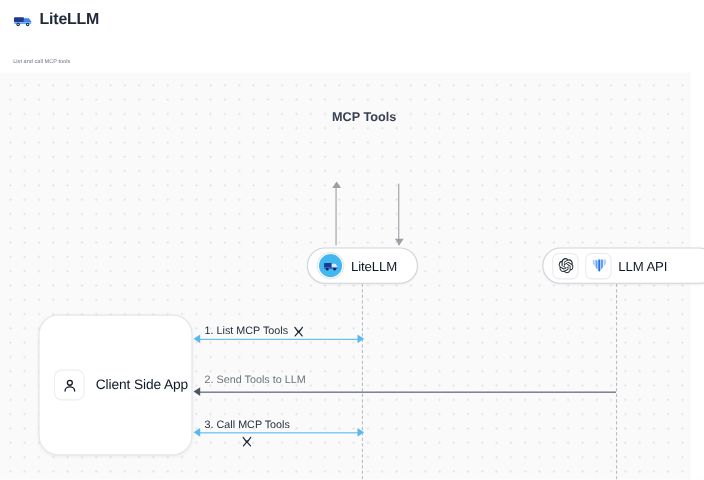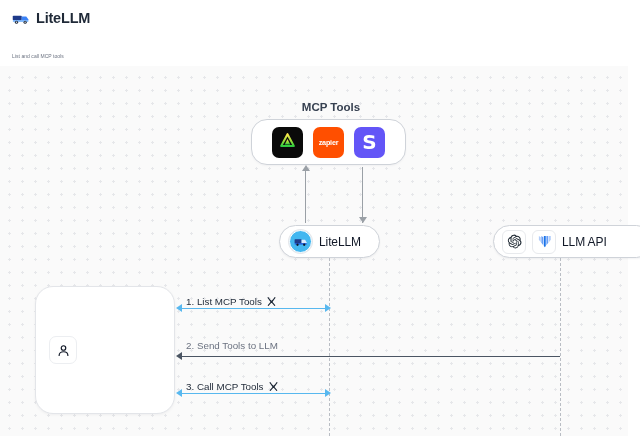--- a/index.html
+++ b/index.html
@@ -289,21 +289,21 @@
 
   
   .row2-line { left: 179px; top: 290px; width: 381px; }
   .row2-head-l { left: 176px; top: 286px; }
   .row2-label { left: 186px; top: 274px; }
 
   
   .row3-line { left: 179px; top: 327px; width: 150px; }
   .row3-head-l { left: 176px; top: 323px; }
   .row3-head-r { left: 325px; top: 323px; }
-  .row3-label { left: 186px; top: 315px; }
+  .row3-label { left: 186px; top: 315px; flex-direction: column; }
 </style>
 </head>
 <body>
 
 <div id="app">
 
   <div class="brand">
     <span class="brand-logo-wrap">
       <svg class="brand-logo" viewBox="0 0 24 18" xmlns="http://www.w3.org/2000/svg" aria-hidden="true">
         <rect x="1" y="6" width="12" height="6" rx="1" fill="#1e3a8a"></rect>
@@ -317,43 +317,20 @@
     </span>
     <span class="brand-name">LiteLLM</span>
   </div>
 
   <div class="page-subtitle">List and call MCP tools</div>
 
   <div class="canvas">
 
     <div class="mcp-label">MCP Tools</div>
 
-    <div class="node mcp-box">
-      <div class="tool-tile dark">
-        <span>
-          <svg width="19" height="19" viewBox="0 0 24 24" xmlns="http://www.w3.org/2000/svg" aria-hidden="true">
-            <defs>
-              <linearGradient id="gtri" x1="0" y1="0" x2="0" y2="1">
-                <stop offset="0%" stop-color="#ffe74c"></stop>
-                <stop offset="55%" stop-color="#9ede3a"></stop>
-                <stop offset="100%" stop-color="#2ecc3f"></stop>
-              </linearGradient>
-            </defs>
-            <path d="M12 4 L20 19 L4 19 Z" fill="none" stroke="url(#gtri)" stroke-width="2.6" stroke-linejoin="round"></path>
-            <path d="M12 10 L15.5 17 L8.5 17 Z" fill="url(#gtri)"></path>
-          </svg>
-        </span>
-      </div>
-      <div class="tool-tile orange">
-        <span class="zapier-word">zapier</span>
-      </div>
-      <div class="tool-tile purple">
-        <span class="slack-s">S</span>
-      </div>
-    </div>
 
     <div class="varrow up"></div>
     <div class="vhead up"></div>
     <div class="varrow down"></div>
     <div class="vhead down"></div>
 
     <div class="node litellm-box">
       <span class="litellm-icon">
         <svg width="14" height="11" viewBox="0 0 24 18" xmlns="http://www.w3.org/2000/svg" aria-hidden="true">
           <rect x="1" y="5" width="12" height="7" rx="1" fill="#1e3a8a"></rect>
@@ -387,20 +364,21 @@
     <div class="lifeline litellm"></div>
     <div class="lifeline llmapi"></div>
 
     <div class="node client-box">
       <span class="person-tile">
         <svg width="15" height="15" viewBox="0 0 24 24" fill="none" stroke="#111827" stroke-width="1.9" stroke-linecap="round" stroke-linejoin="round" xmlns="http://www.w3.org/2000/svg" aria-hidden="true">
           <circle cx="12" cy="8" r="3.6"></circle>
           <path d="M5 20c0-3.6 3.1-6 7-6s7 2.4 7 6"></path>
         </svg>
       </span>
+      <span class="client-text">Client Side App</span>
     </div>
 
     <div class="hline blue row1-line"></div>
     <div class="hhead left blue row1-head-l"></div>
     <div class="hhead right blue row1-head-r"></div>
     <div class="msg-label row1-label">
       <span>1. List MCP Tools</span>
       <span class="tool-glyph">
         <svg width="11" height="11" viewBox="0 0 24 24" xmlns="http://www.w3.org/2000/svg" aria-hidden="true">
           <path d="M4.5 3.5 L11 12.5 M19.5 3.5 L13 12.5" stroke="#1f2937" stroke-width="2.4" stroke-linecap="round"></path>

